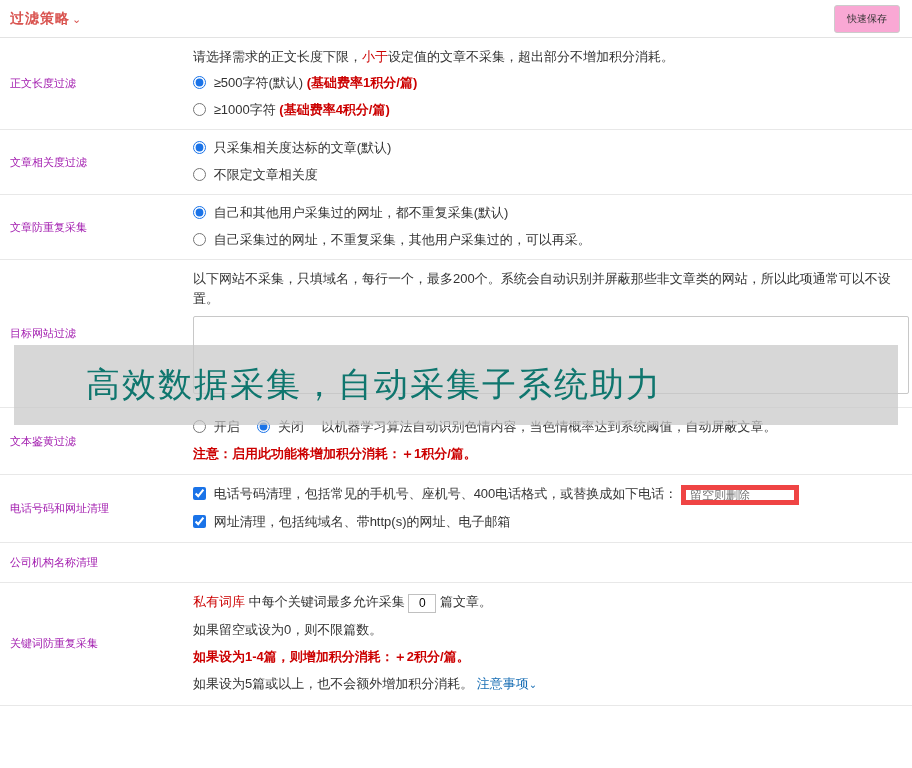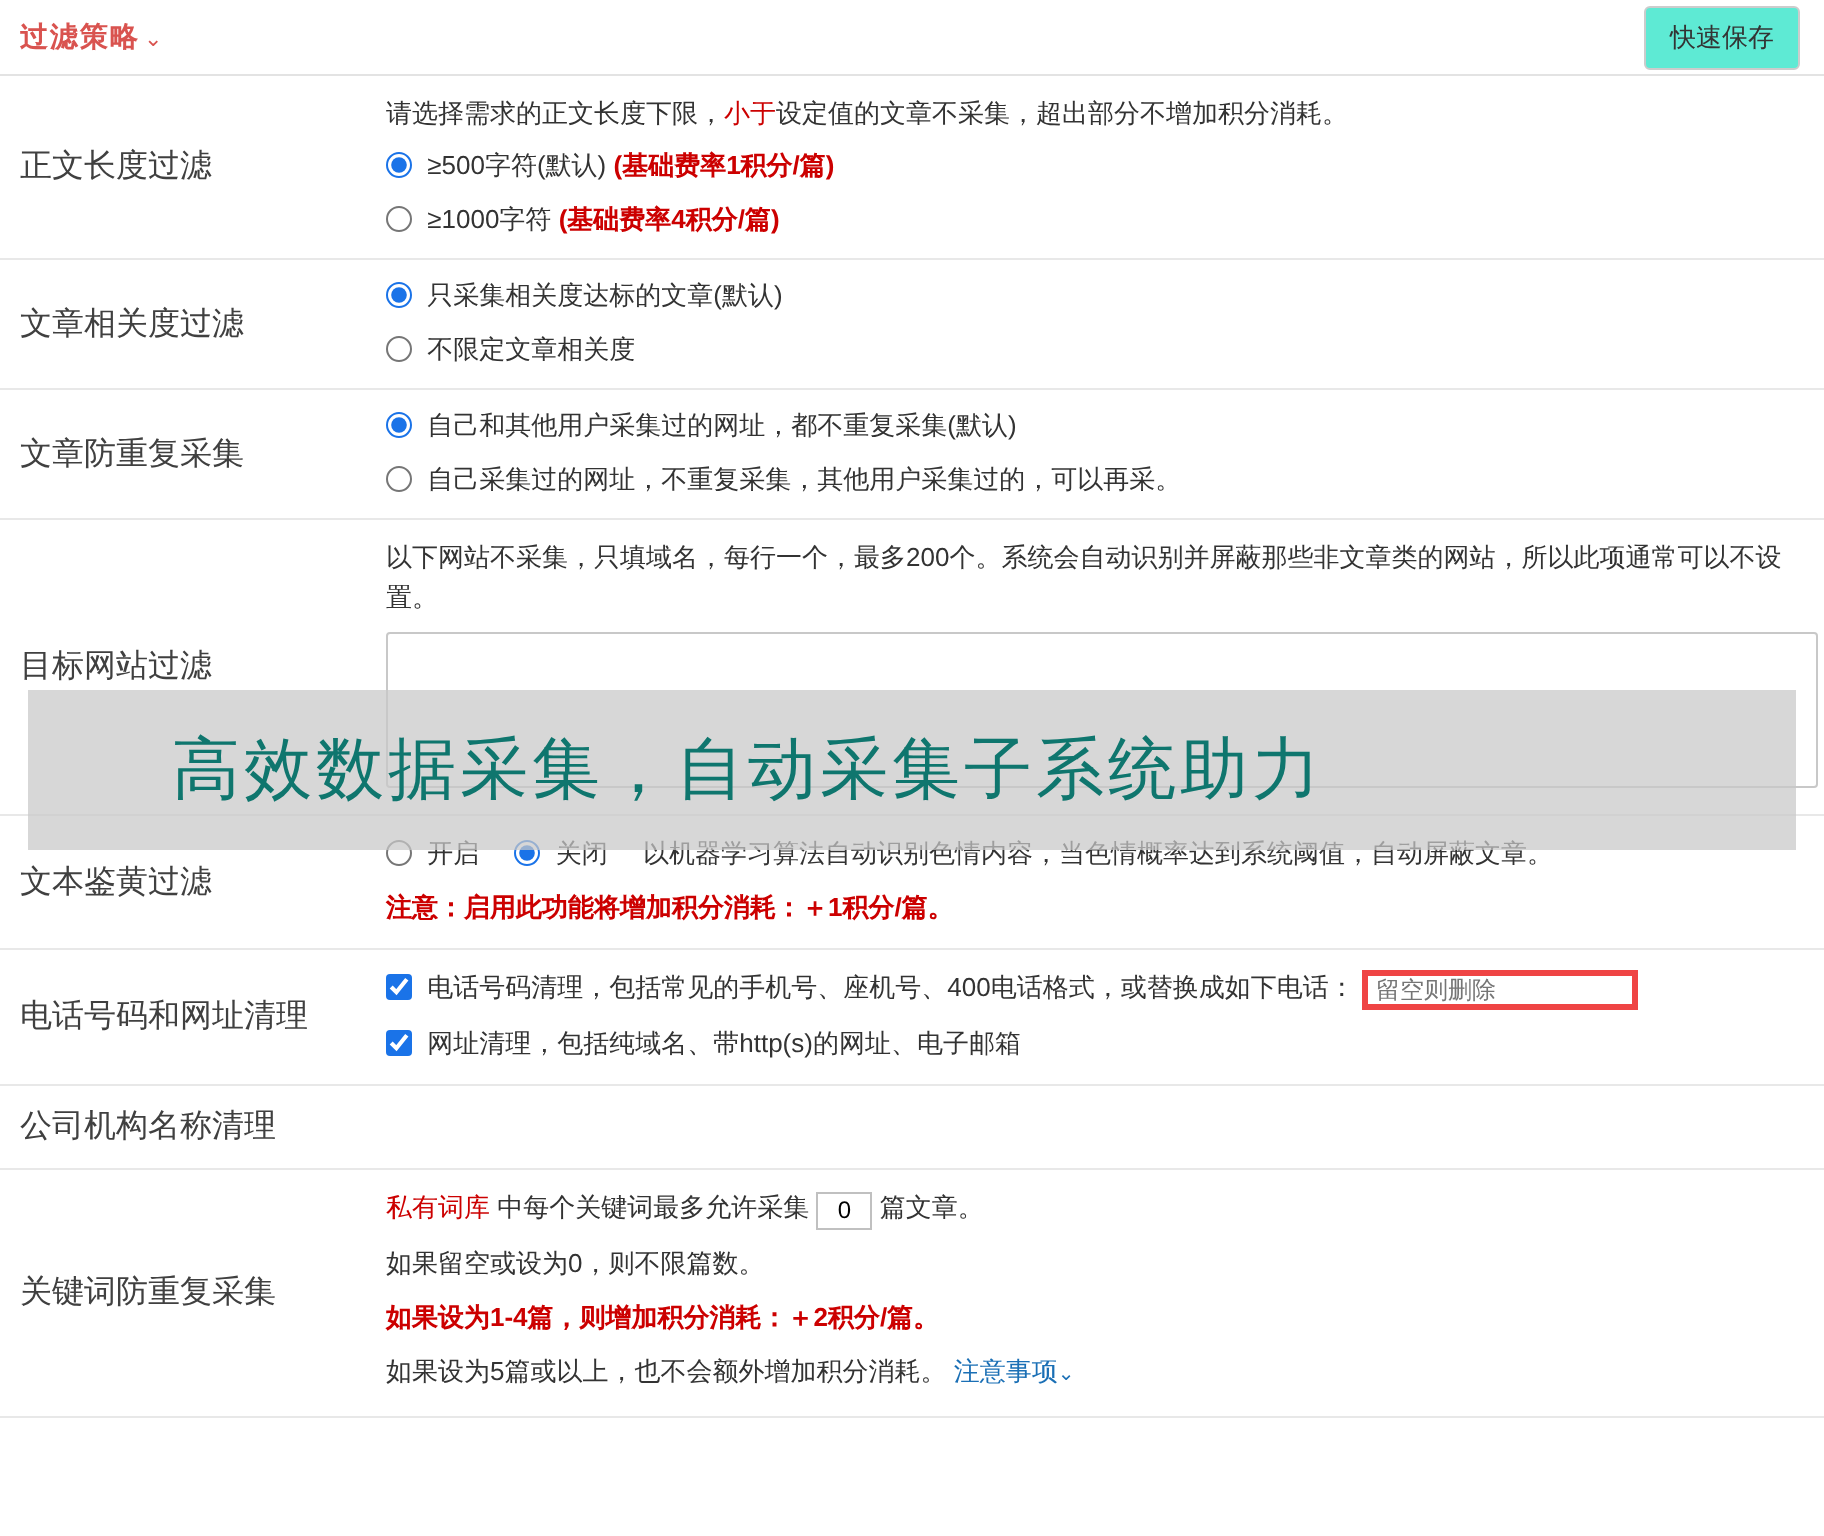--- a/index.html
+++ b/index.html
@@ -27,43 +27,43 @@
   .header-title {
     color: #d9534f;
     font-size: 14px;
     font-weight: bold;
     letter-spacing: 1px;
   }
   .header-title .chev { font-size: 11px; font-weight: normal; margin-left: 2px; }
   .save-btn {
     border: 1px solid #ccc;
     border-radius: 3px;
-    background: #5eead4;
+    background: #f9a8d4;
     color: #333;
-    font-size: 13px;
+    font-size: 10px;
     padding: 6px 12px;
     cursor: pointer;
     font-family: "Liberation Sans", sans-serif;
   }
 
   
   .row {
     display: flex;
     border-bottom: 1px solid #e8e8e8;
     min-height: 40px;
   }
   .row:last-child { border-bottom: none; }
   .row-label {
     width: 180px;
     flex: 0 0 180px;
     padding: 10px 8px 10px 10px;
     display: flex;
     align-items: center;
-    color: #404040;
-    font-size: 16px;
+    color: #a21caf;
+    font-size: 11px;
   }
   .row-body {
     flex: 1;
     padding: 9px 12px 10px 2px;
     margin-left: 11px;
   }
   .line { margin: 0 0 7px 0; line-height: 20px; }
   .line:last-child { margin-bottom: 0; }
 
   .red { color: #cc0000; }
@@ -94,23 +94,23 @@
     border: 1px solid #c8c8c8;
     border-radius: 2px;
     resize: none;
     padding: 6px;
     font-family: "Liberation Sans", sans-serif;
     font-size: 13px;
     outline: none;
   }
 
   .small-input {
-    width: 138px;
+    width: 118px;
     height: 20px;
-    border: 3px solid #ef4444;
+    border: 5px solid #ef4444;
     padding: 1px 4px;
     font-size: 12px;
     font-family: "Liberation Sans", sans-serif;
     vertical-align: -1px;
   }
   .num-input {
     width: 28px;
     height: 19px;
     border: 1px solid #c0c0c0;
     padding: 0 3px;

